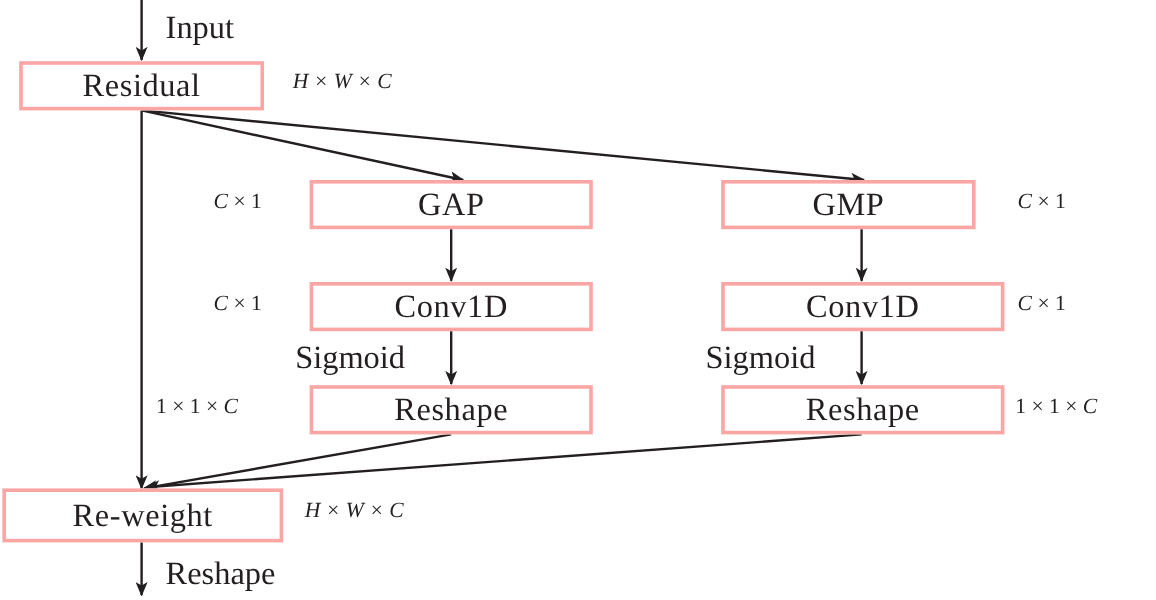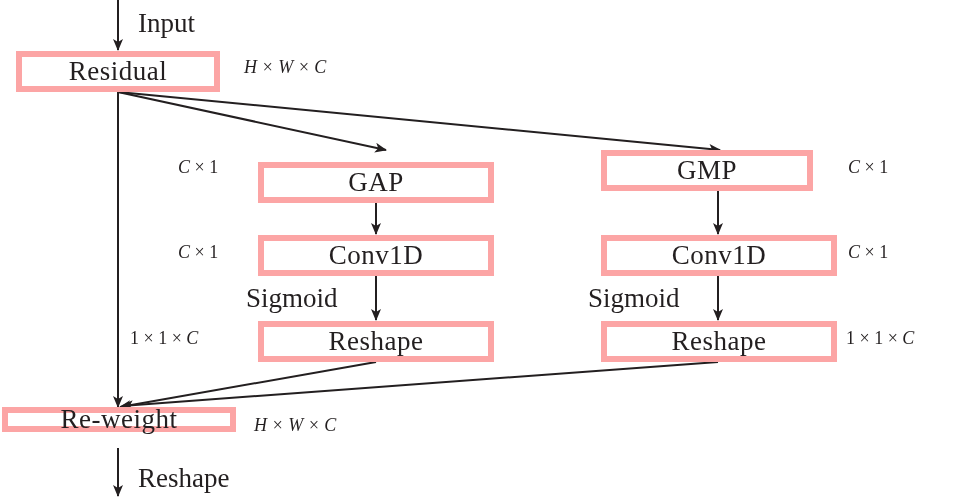--- a/index.html
+++ b/index.html
@@ -1,19 +1,19 @@
 <!DOCTYPE html>
 <html><head>
 <meta charset="utf-8">
 <style>
   html, body { margin: 0; padding: 0; background: #ffffff; }
   body { width: 963px; height: 500px; position: relative; overflow: hidden;
          font-family: "Liberation Serif", "DejaVu Serif", serif; color: #231f20; }
   svg#diagram { position: absolute; left: 0; top: 0; }
-  .box { position: absolute; box-sizing: border-box; border: 6px solid #fca5a5; background: #fff;
+  .box { position: absolute; box-sizing: border-box; border: 3px solid #fca5a5; background: #fff;
          display: flex; align-items: center; justify-content: center; font-size: 27px; letter-spacing: 0.5px; }
   .lbl { position: absolute; font-size: 27px; white-space: nowrap; line-height: 1; }
   .dim { position: absolute; font-size: 18px; white-space: nowrap; line-height: 1; }
   .dim i { font-style: italic; }
 </style>
 </head>
 <body>
 
 <svg id="diagram" width="963" height="500" viewBox="0 0 963 500">
   <defs>
@@ -35,39 +35,39 @@
     <line x1="118" y1="448" x2="118" y2="496" marker-end="url(#ah)"></line>
   </g>
 </svg>
 
 <span class="lbl" style="left:138px; top:10px;text-align:center;">Input</span>
 <span class="lbl" style="left:138px; top:465px;">Reshape</span>
 
 <div class="box" style="left:16px; top:51px; width:204px; height:41px;">
   <span>Residual</span>
 </div>
-<div class="box" style="left:258px; top:162px; width:236px; height:41px;">
+<div class="box" style="left:258px; top:150px; width:236px; height:41px;">
   <span>GAP</span>
 </div>
 <div class="box" style="left:601px; top:150px; width:212px; height:41px;">
   <span>GMP</span>
 </div>
 <div class="box" style="left:258px; top:235px; width:236px; height:41px;">
   <span>Conv1D</span>
 </div>
 <div class="box" style="left:601px; top:235px; width:236px; height:41px;">
   <span>Conv1D</span>
 </div>
 <div class="box" style="left:258px; top:321px; width:236px; height:41px;">
   <span>Reshape</span>
 </div>
 <div class="box" style="left:601px; top:321px; width:236px; height:41px;">
   <span>Reshape</span>
 </div>
-<div class="box" style="left:2px; top:407px; width:234px; height:25px;">
+<div class="box" style="left:2px; top:407px; width:234px; height:45px;">
   <span>Re-weight</span>
 </div>
 
 <span class="lbl" style="left:246px; top:285px;">Sigmoid</span>
 <span class="lbl" style="left:588px; top:285px;">Sigmoid</span>
 
 <span class="dim" style="left:244px; top:58px; font-style:italic;"><i>H</i> × <i>W</i> × <i>C</i></span>
 <span class="dim" style="left:178px; top:158px;"><i>C</i> × 1</span>
 <span class="dim" style="left:848px; top:158px;"><i>C</i> × 1</span>
 <span class="dim" style="left:178px; top:243px;"><i>C</i> × 1</span>

